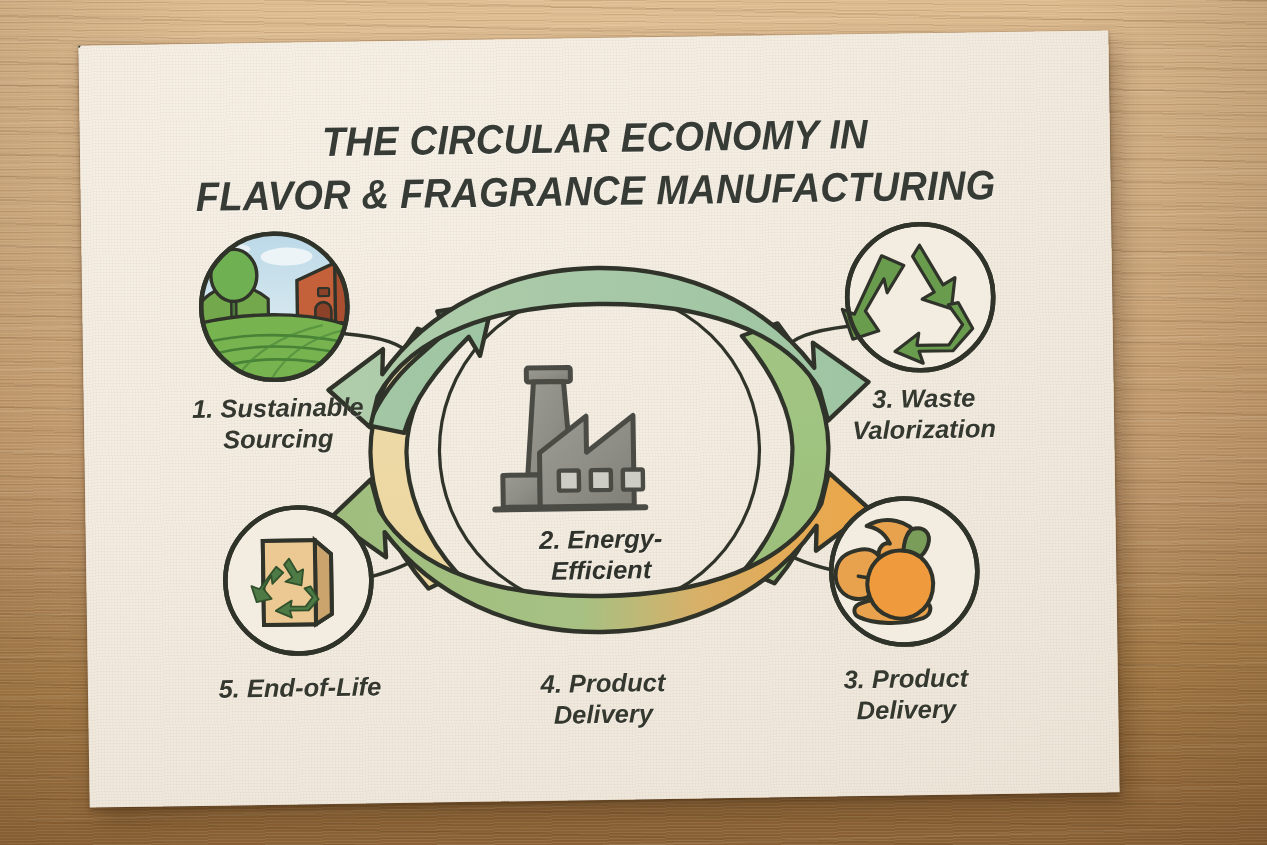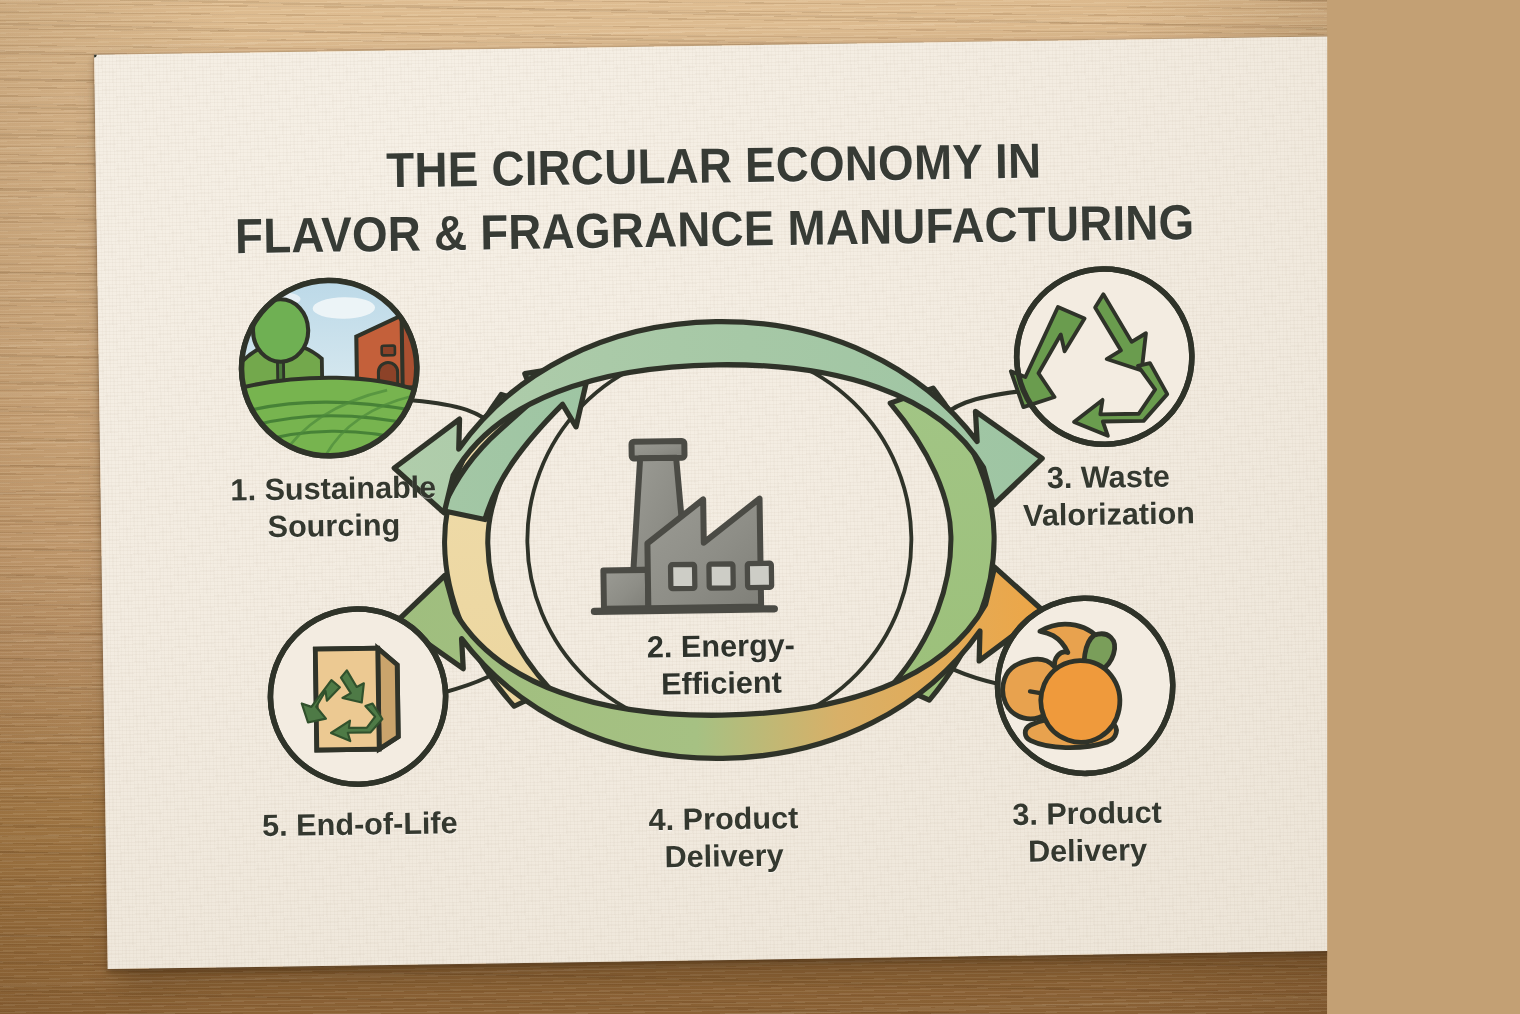--- a/index.html
+++ b/index.html
@@ -2,21 +2,21 @@
 <html><head>
 <meta charset="utf-8">
 <title>The Circular Economy in Flavor &amp; Fragrance Manufacturing</title>
 <style>
   html,body{margin:0;padding:0;}
   body{
     width:1267px;height:845px;overflow:hidden;
     font-family:"Liberation Sans", sans-serif;
     background:#c3a074;
   }
-  #stage{position:relative;width:1106px;height:845px;overflow:hidden;}
+  #stage{position:relative;width:1267px;height:845px;overflow:hidden;font-style:italic;}
 
   
   .wood{
     position:absolute;inset:0;
     background:
       
       repeating-linear-gradient(180deg,
         rgba(120,82,45,.10) 0px,
         rgba(120,82,45,.10) 1px,
         rgba(255,236,205,.07) 1px,

